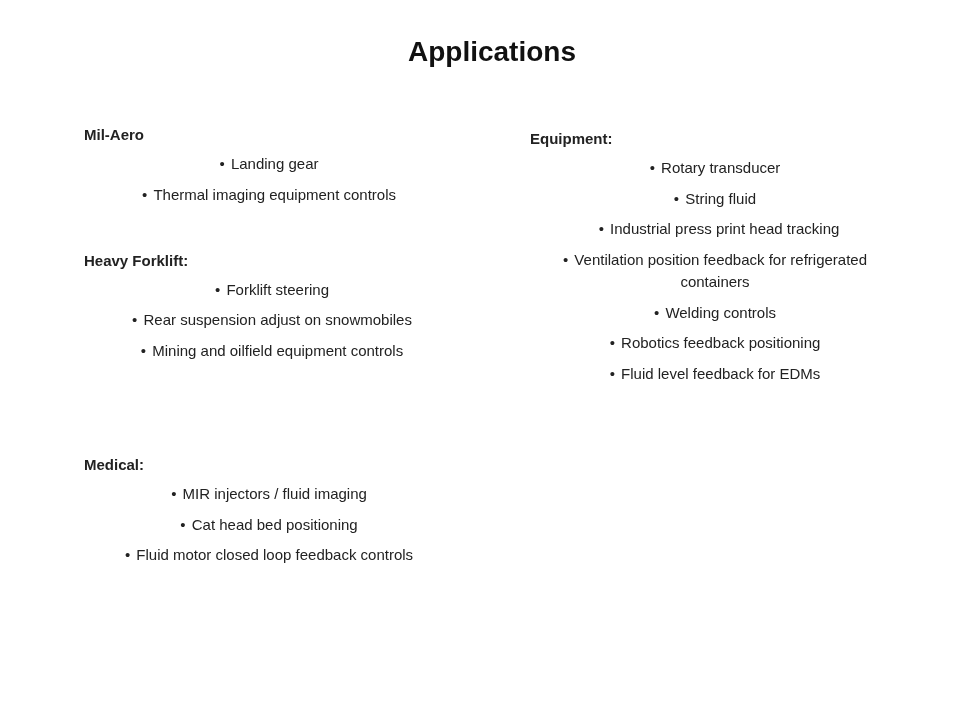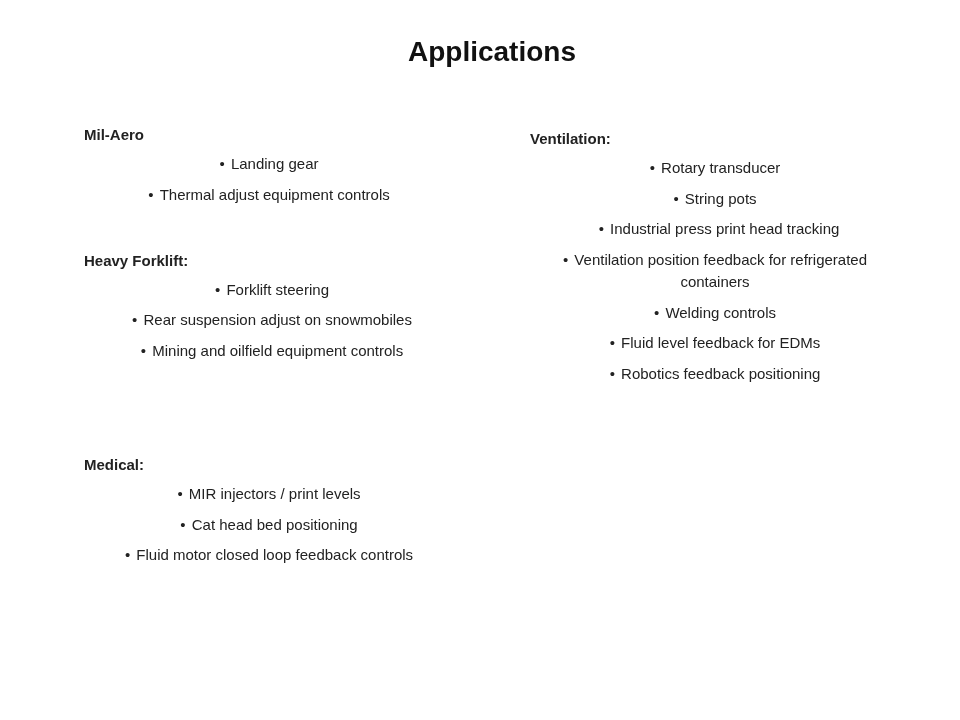--- a/index.html
+++ b/index.html
@@ -85,49 +85,49 @@
 
 <div class="page-container">
   <h1 class="page-title">Applications</h1>
 
   <div class="content-grid">
 
     <div class="section" style="grid-column:1; grid-row:1; align-self: start; margin-top: 0;">
       <div class="section-title">Mil-Aero</div>
       <ul>
         <li>Landing gear</li>
-        <li>Thermal adjust equipment controls</li>
+        <li>Thermal imaging equipment controls</li>
       </ul>
     </div>
 
     <div class="section section-industrial">
-      <div class="section-title">Ventilation:</div>
+      <div class="section-title">Equipment:</div>
       <ul>
         <li>Rotary transducer</li>
-        <li>String pots</li>
+        <li>String fluid</li>
         <li style="padding-left: 8px;">Industrial press print head tracking</li>
         <li>Ventilation position feedback for refrigerated containers</li>
         <li>Welding controls</li>
+        <li>Robotics feedback positioning</li>
         <li>Fluid level feedback for EDMs</li>
-        <li>Robotics feedback positioning</li>
       </ul>
     </div>
 
     <div class="section" style="grid-column:1; grid-row:1; align-self: end; padding-bottom: 40px;">
       <div class="section-title">Heavy Forklift:</div>
       <ul>
         <li style="padding-left: 6px;">Forklift steering</li>
         <li style="padding-left: 6px;">Rear suspension adjust on snowmobiles</li>
         <li style="padding-left: 6px;">Mining and oilfield equipment controls</li>
       </ul>
     </div>
 
     <div class="section section-medical">
       <div class="section-title">Medical:</div>
       <ul>
-        <li>MIR injectors / print levels</li>
+        <li>MIR injectors / fluid imaging</li>
         <li>Cat head bed positioning</li>
         <li>Fluid motor closed loop feedback controls</li>
       </ul>
     </div>
 
   </div>
 </div>
 
 </body></html>

